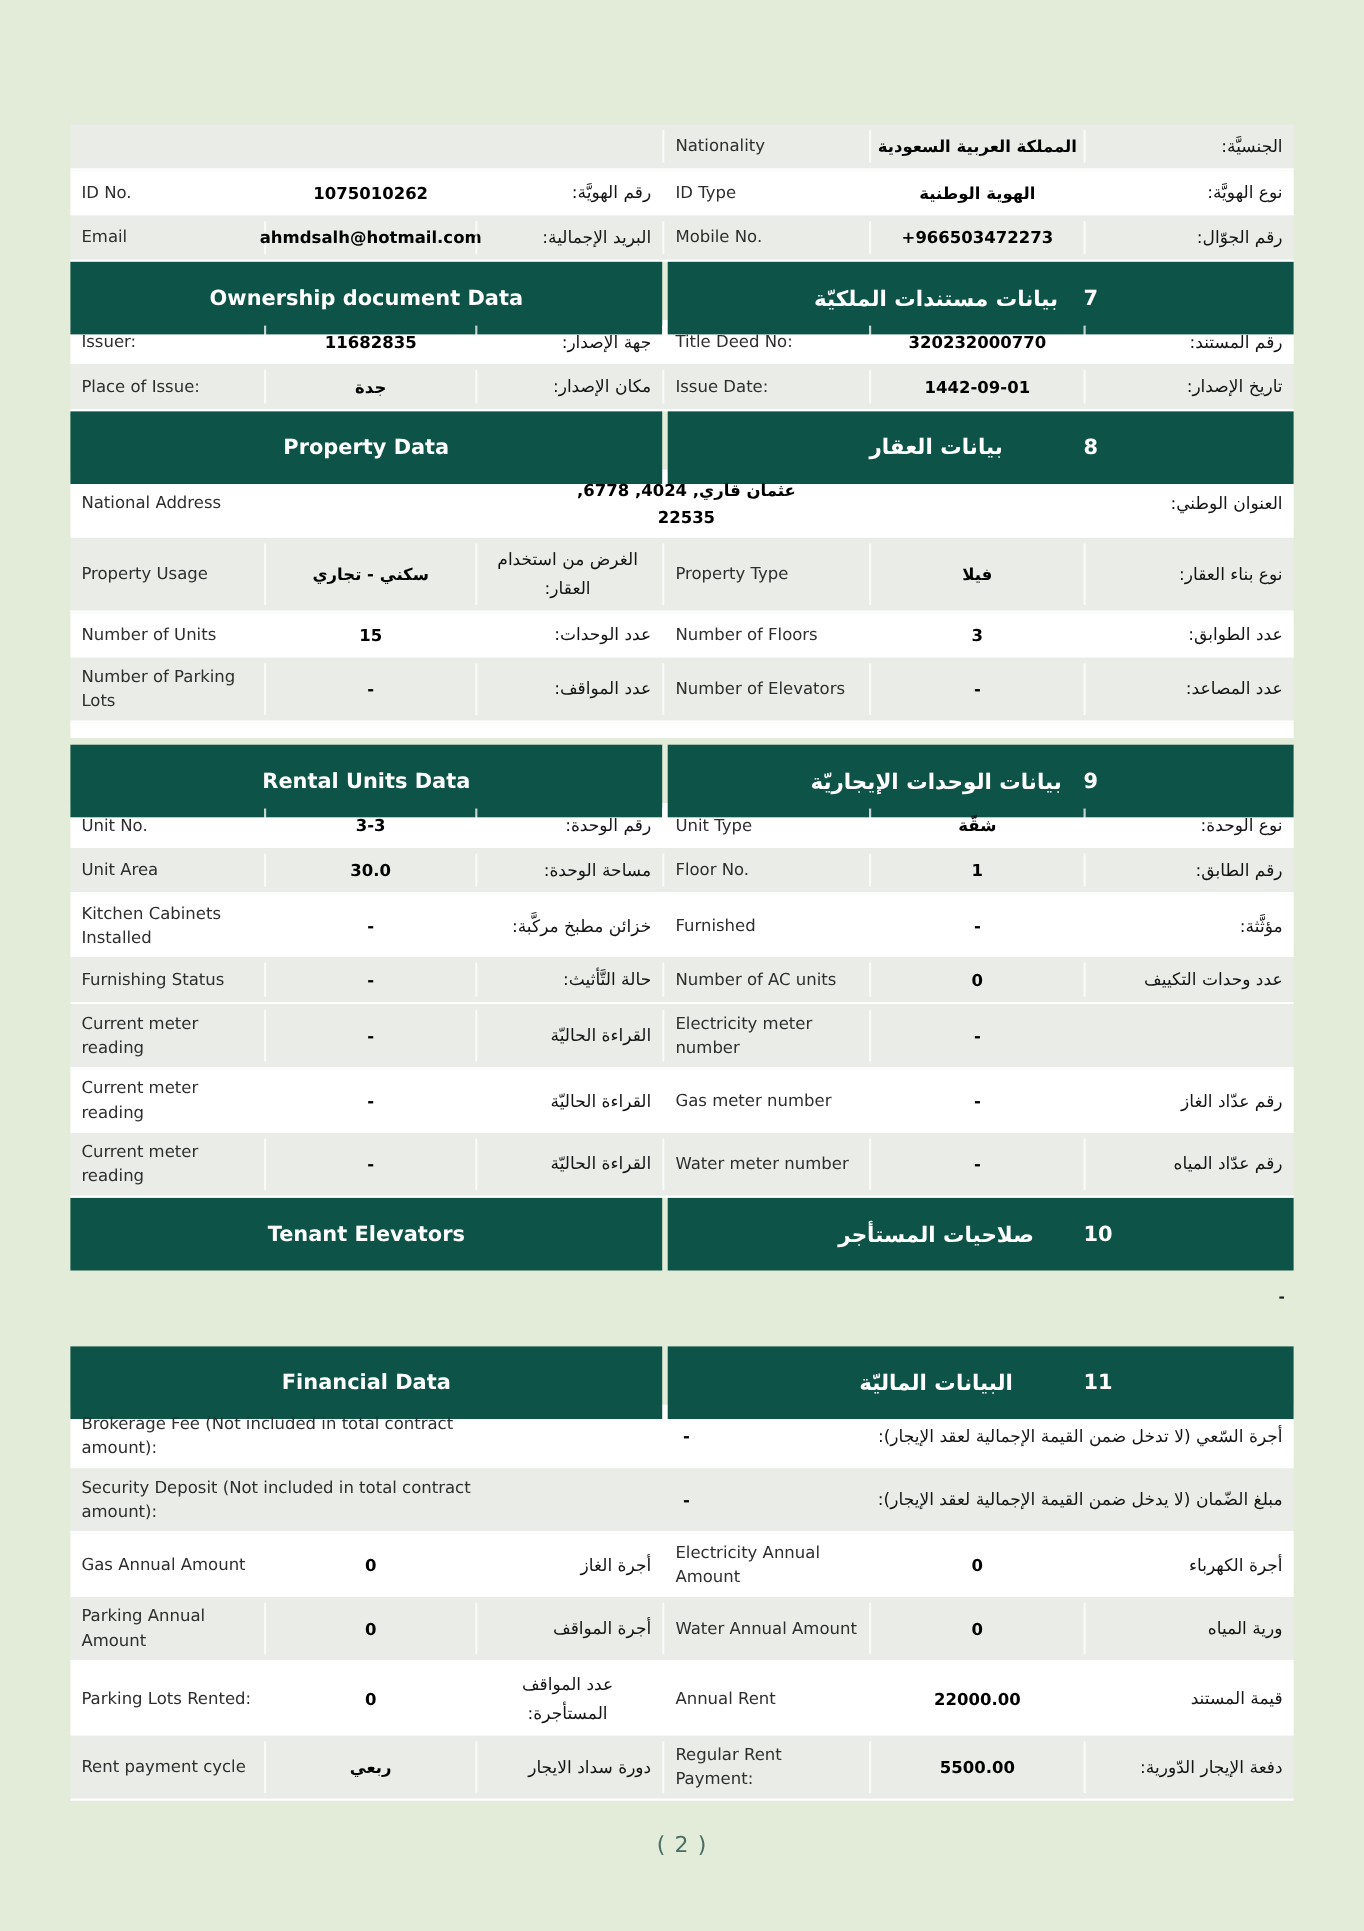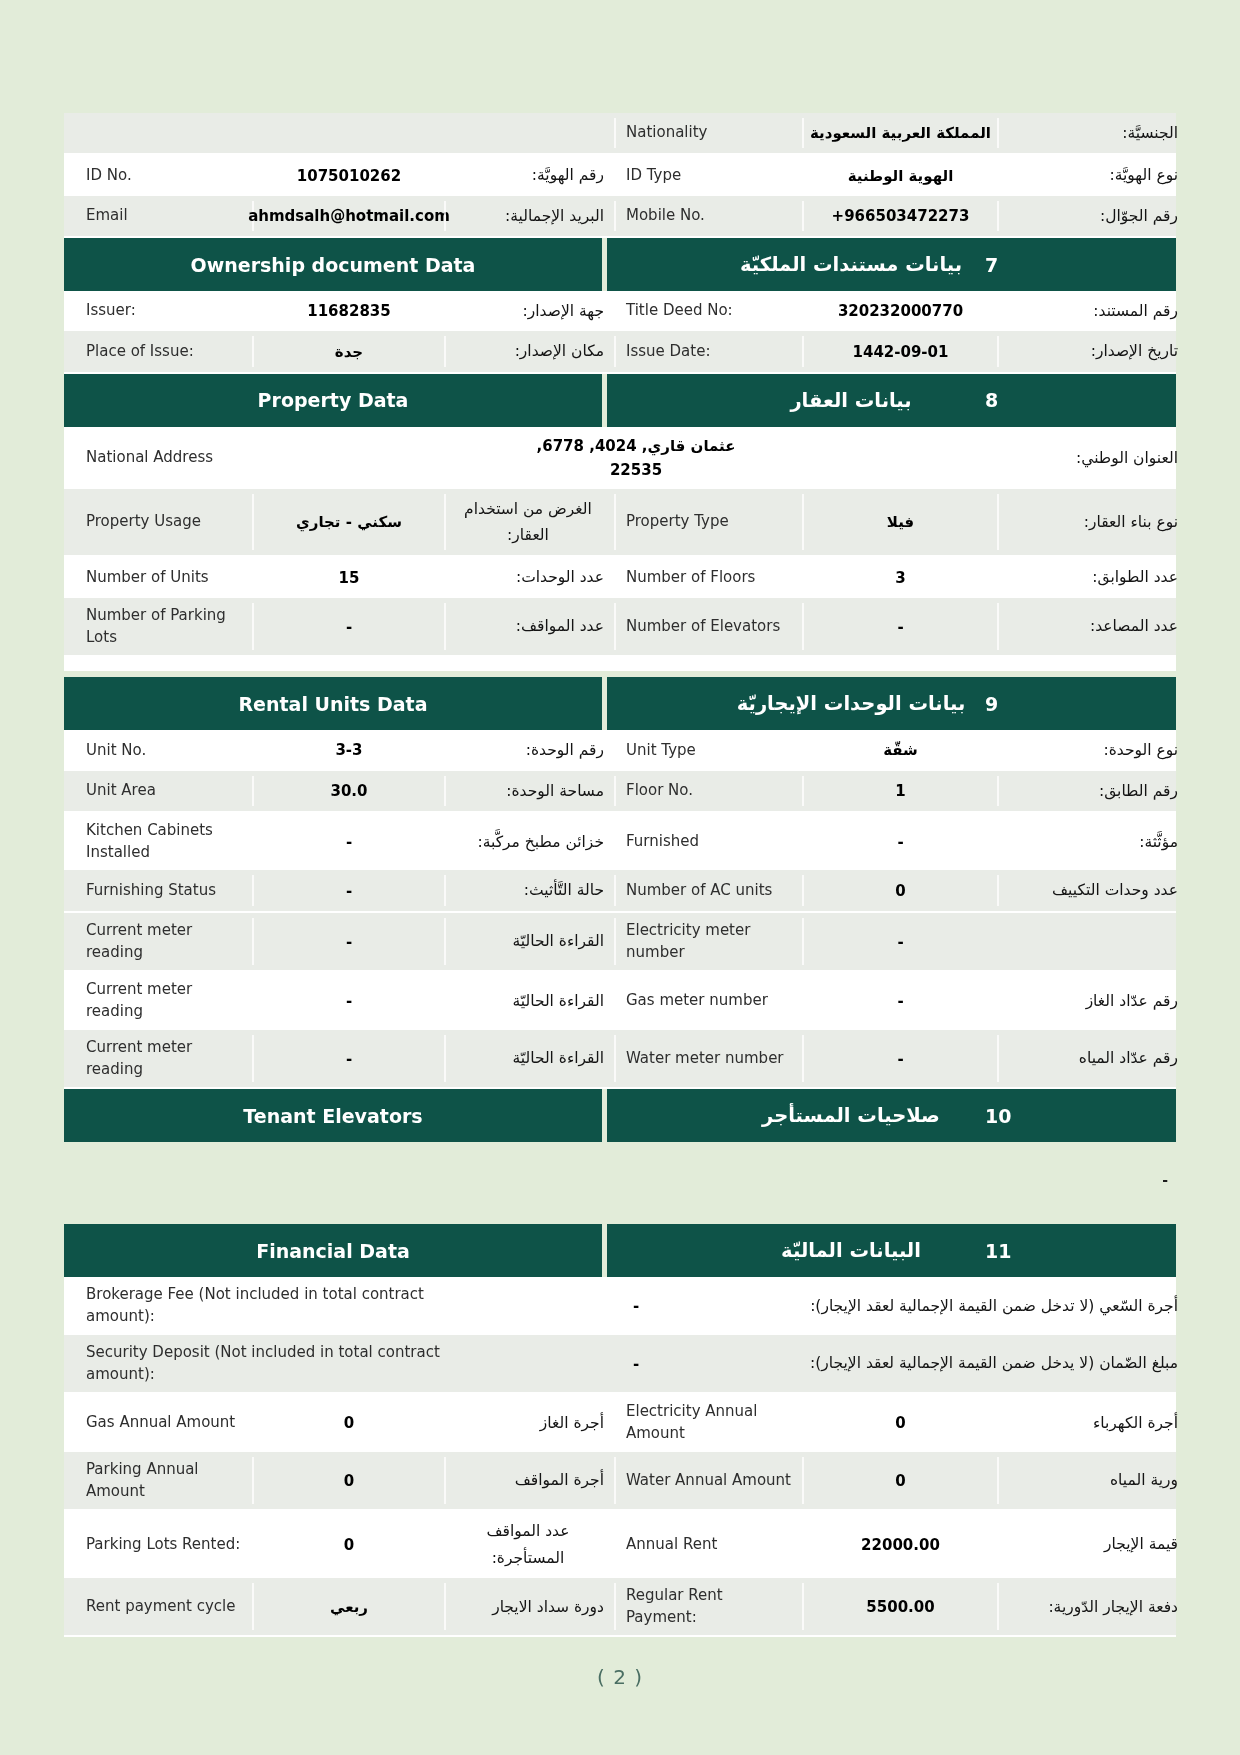--- a/index.html
+++ b/index.html
@@ -10,41 +10,41 @@
     overflow:hidden;
   }
   .doc { width:1112px; margin:113px 0 0 64px; }
 
   
   .row {
     display:grid;
     grid-template-columns:176px 192px 170px 188px 195px 191px;
     align-items:center;
     min-height:38px;
-    padding:5px 12px;
+    padding:5px 0;
   }
   .row.full { grid-template-columns:440px 240px 432px; }
   .row.white { background:#ffffff; }
   .row.gray  { background:#e9ece7; border-bottom:2px solid #ffffff; }
   .row > div { height:100%; display:flex; align-items:center; }
   .row > div.sep { border-left:2px solid rgba(255,255,255,.75); }
 
   .en  { font-size:15px; line-height:1.45; color:#2e2e2e; padding:2px 6px 2px 10px; }
   .val { font-weight:bold; font-size:15px; color:#000; justify-content:center; text-align:center; line-height:1.6; padding:2px 4px; }
   .ar  { direction:rtl; font-size:15.5px; line-height:1.7; color:#141414; text-align:center; padding:2px 10px 2px 6px; justify-content:flex-start; }
   .row.full .en { padding-right:60px; }
   .row.full .ar { padding-left:30px; }
 
   
   .sec {
     display:grid;
     grid-template-columns:538px 5px 569px;
     height:53px;
   }
-  .sec .half { background:#0e5348; height:53px; display:flex; align-items:center; justify-content:center; }
+  .sec .half { background:#0e5348; height:66px; display:flex; align-items:center; justify-content:center; }
   .sec .title-en { color:#fff; font-weight:bold; font-size:19px; }
   .sec .half.r { display:grid; grid-template-columns:1fr 191px; justify-content:stretch; }
   .sec .title-ar { direction:rtl; color:#fff; font-weight:bold; font-size:19.5px; text-align:center; padding-left:110px; }
   .sec .num { color:#fff; font-weight:bold; font-size:19px; text-align:left; }
 
   .white-strip { height:14px; background:#ffffff; }
   .gap-6 { height:6px; }
 
   .tenant-body { height:82px; text-align:right; padding:30px 8px 0 0; font-weight:bold; font-size:14px; color:#1c1c1c; }
 
@@ -263,21 +263,21 @@
     <div class="en sep">Water Annual Amount</div>
     <div class="val sep">0</div>
     <div class="ar sep">ورية المياه</div>
   </div>
   <div class="row white">
     <div class="en">Parking Lots Rented:</div>
     <div class="val sep">0</div>
     <div class="ar sep">عدد المواقف المستأجرة:</div>
     <div class="en sep">Annual Rent</div>
     <div class="val sep">22000.00</div>
-    <div class="ar sep">قيمة الإيجار</div>
+    <div class="ar sep">قيمة المستند</div>
   </div>
   <div class="row gray">
     <div class="en">Rent payment cycle</div>
     <div class="val sep">ربعي</div>
     <div class="ar sep">دورة سداد الايجار</div>
     <div class="en sep">Regular Rent Payment:</div>
     <div class="val sep">5500.00</div>
     <div class="ar sep">دفعة الإيجار الدّورية:</div>
   </div>
 

